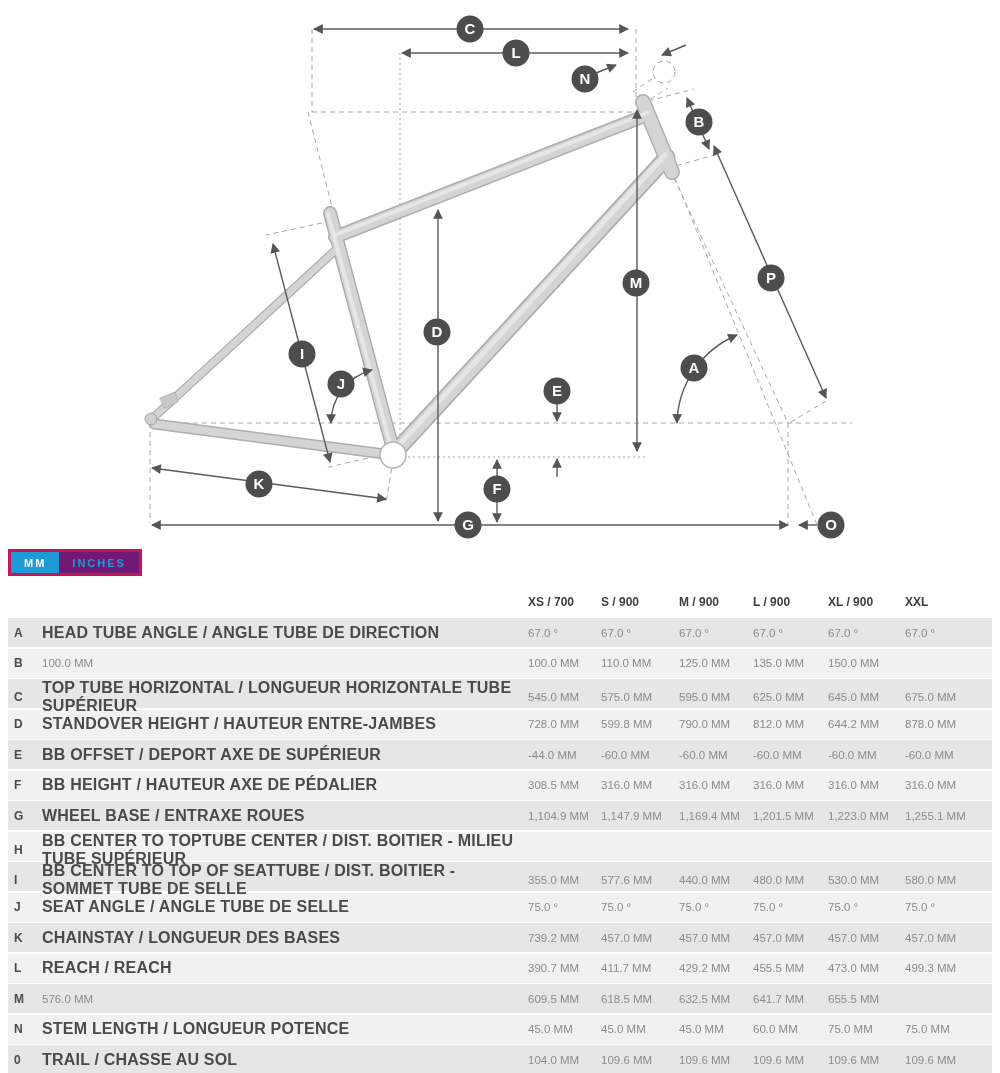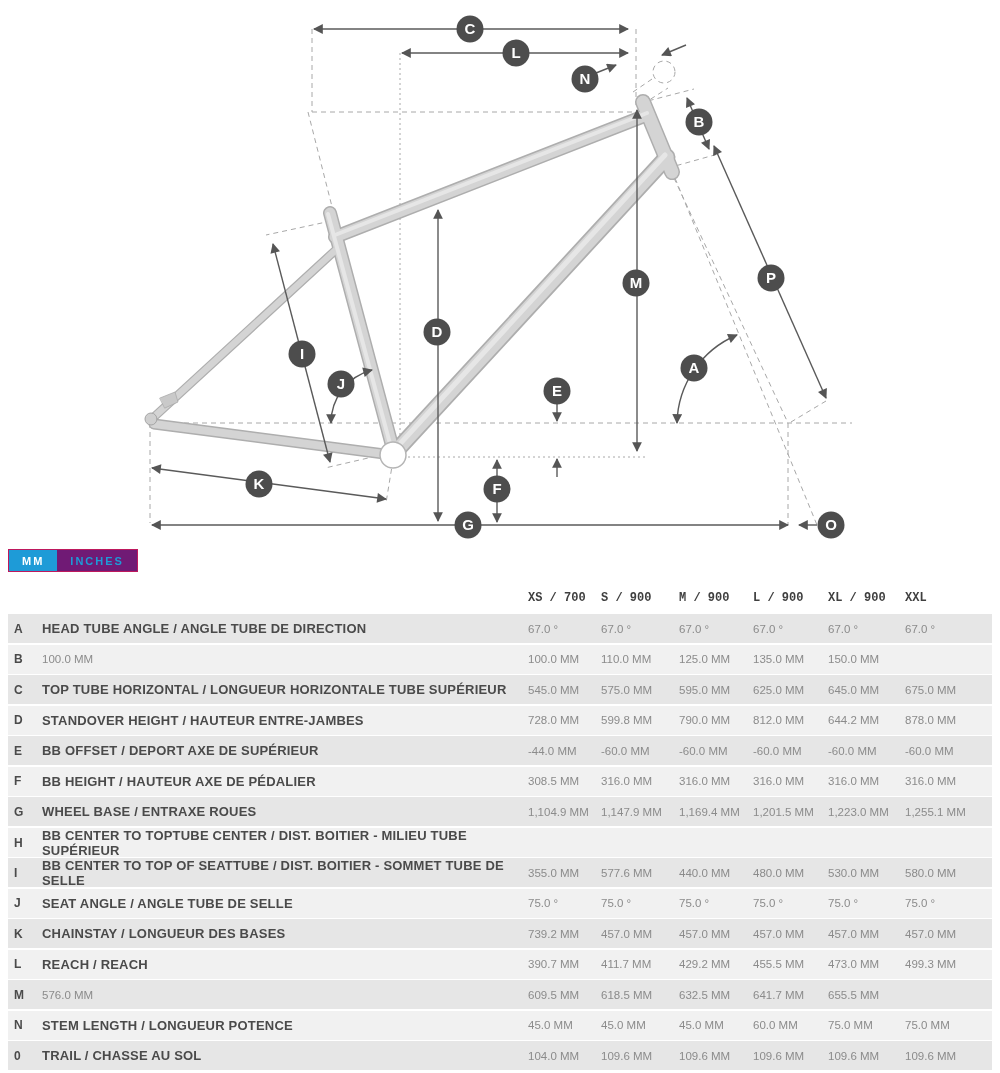--- a/index.html
+++ b/index.html
@@ -1,30 +1,30 @@
 <!DOCTYPE html>
 <html><head>
 <meta charset="utf-8">
 <style>
   html,body{margin:0;padding:0;background:#fff;}
   body{width:1000px;height:1073px;font-family:"Liberation Sans",sans-serif;overflow:hidden;}
   .diagram-wrap{width:1000px;height:546px;}
   svg text.dimletter{fill:#fff;font-weight:bold;font-size:15px;font-family:"Liberation Sans",sans-serif;}
   .geo-section{padding:0 8px;}
-  .unit-toggle{display:inline-flex;border:1px solid #be185d;margin:3px 0 4px 0;background:#fff;}
+  .unit-toggle{display:inline-flex;border:3px solid #be185d;margin:3px 0 4px 0;background:#fff;}
   .unit-toggle .tab{padding:5px 13px 4px 13px;font-size:11px;font-weight:bold;letter-spacing:2px;cursor:pointer;}
   .unit-toggle .tab.active{background:#1e9bd7;color:#fff;}
   .unit-toggle .tab.inactive{background:#701a75;color:#1e9bd7;}
   .grid-row{display:grid;grid-template-columns:34px 486px 73px 78px 74px 75px 77px auto;align-items:center;}
-  .hdr-row{height:32px;margin-top:6px;font-weight:bold;color:#3f3f3f;font-size:12px;font-family:Liberation Mono, monospace;}
+  .hdr-row{height:32px;margin-top:6px;font-weight:bold;color:#3f3f3f;font-size:12px;}
   .rows .grid-row{height:29px;margin-bottom:1.5px;}
   .rows .grid-row:nth-child(odd){background:#e6e6e6;}
   .rows .grid-row:nth-child(even){background:#f1f1f1;}
   .letter{font-weight:bold;color:#4a4a4a;font-size:12px;padding-left:6px;}
-  .lbl{font-weight:bold;color:#4a4a4a;font-size:13px;letter-spacing:.2px;}
+  .lbl{font-weight:bold;color:#4a4a4a;font-size:16px;letter-spacing:.2px;}
   .val{color:#8b8b8b;font-size:11.5px;}
   .hdr-row .val{color:#3f3f3f;font-weight:bold;font-size:12px;}
 </style>
 </head>
 <body>
 
 <div class="diagram-wrap">
 <svg width="1000" height="546" viewBox="0 0 1000 546">
   <defs>
     <marker id="ah" viewBox="0 0 10 10" refX="9" refY="5" markerWidth="9" markerHeight="7" orient="auto-start-reverse">

